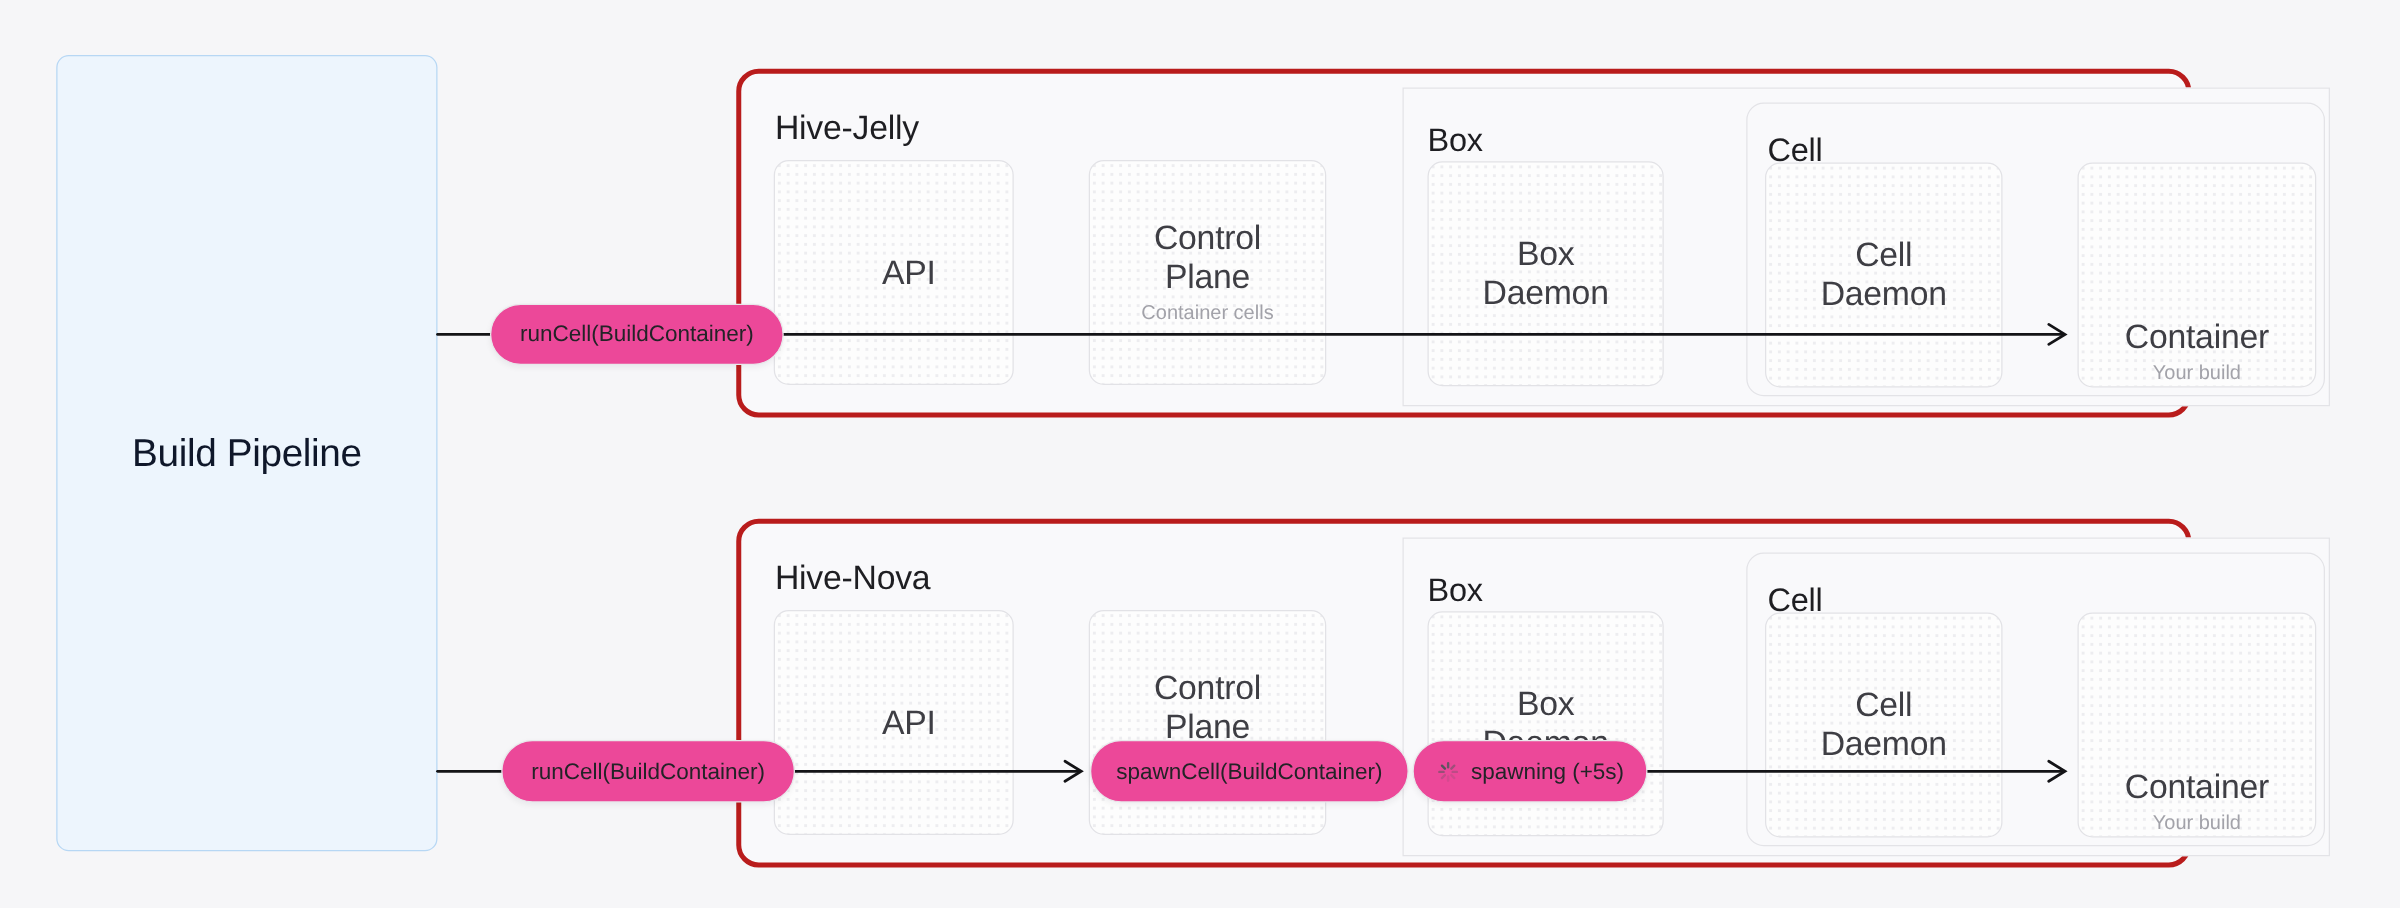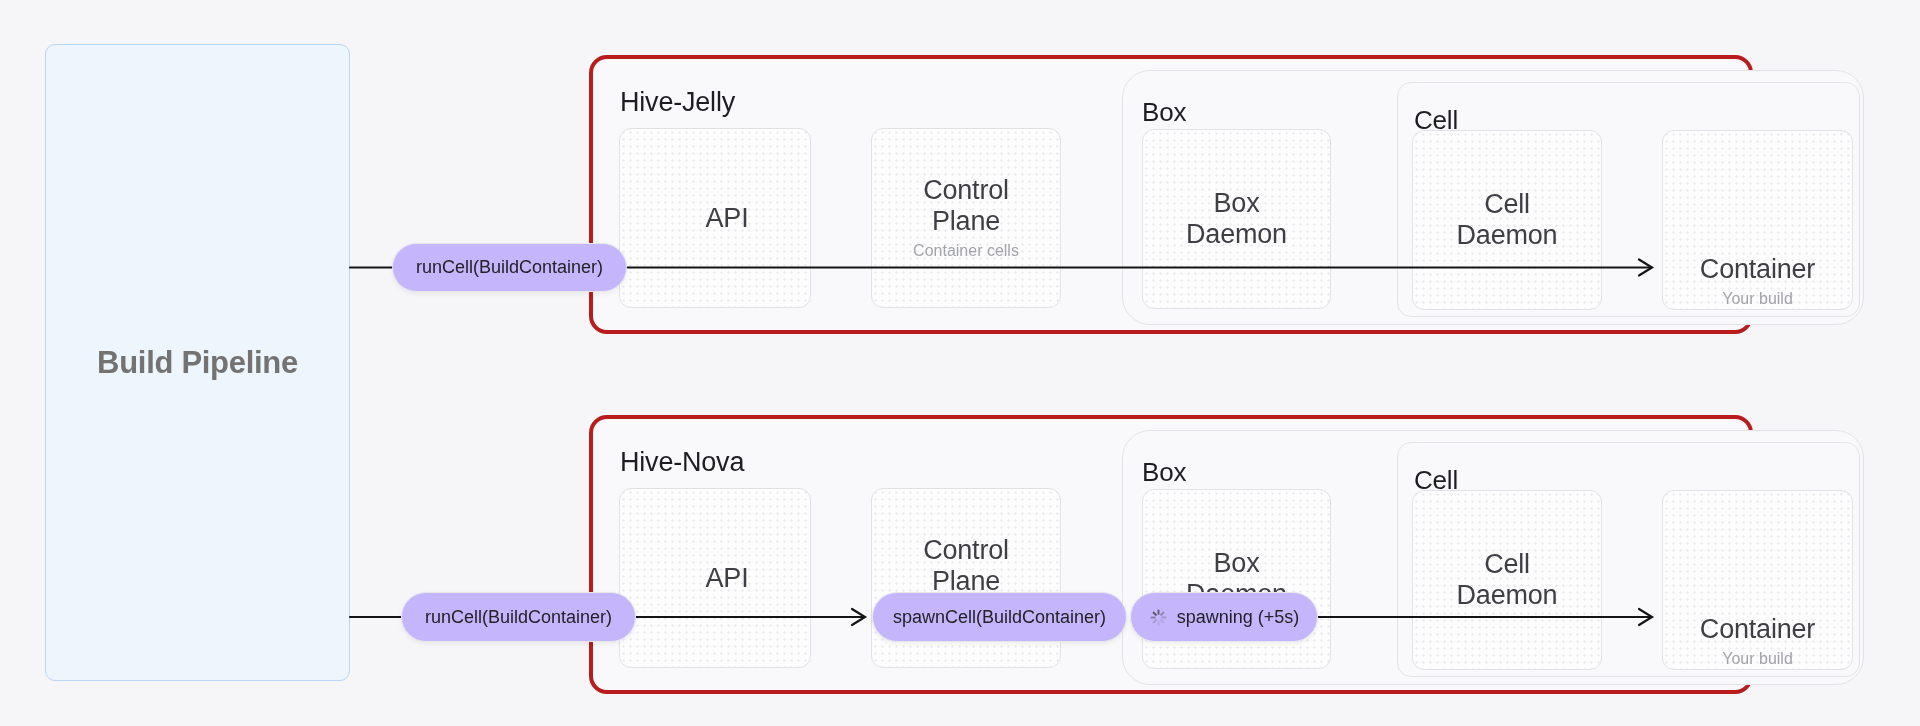--- a/index.html
+++ b/index.html
@@ -13,21 +13,21 @@
   #stage{position:relative;width:1920px;height:726px;}
 
   
   .pipeline-panel{
     position:absolute;left:45px;top:44px;width:305px;height:637px;
     background:#edf5fd;border:1px solid #b7d7f4;border-radius:10px;
     display:flex;align-items:center;justify-content:center;
     box-sizing:border-box;
   }
   .pipeline-panel .label{
-    font-size:31px;color:#737373;letter-spacing:-0.3px;font-weight:bold;
+    font-size:31px;color:#0f172a;letter-spacing:-0.3px;
   }
 
   
   .hive{
     position:absolute;left:589px;width:1164px;height:279px;
     background:#f9f9fb;border:4px solid #b91c1c;border-radius:18px;
     box-sizing:border-box;
     margin-top:11px;
   }
   .hive.r0{top:44px;} .hive.r1{top:404px;}
@@ -53,41 +53,41 @@
   }
   .node .node-subtitle{
     font-size:16px;line-height:20px;color:#a2a2a9;margin-top:4px;
   }
   .node.api{left:26px;top:69px;width:192px;height:180px;padding-left:24px;}
   .node.cp{left:278px;top:69px;width:190px;height:180px;}
 
   
   .box-group{
     position:absolute;left:529px;top:11px;width:742px;height:255px;
-    background:#f9f9fb;border:1px solid #e3e3e7;border-radius:28px;
+    background:#f9f9fb;border:1px solid #e3e3e7;border-radius:0;
     box-sizing:border-box;
   }
   .box-group > .group-title{left:19px;top:26px;font-size:26px;}
   .node.box-daemon{left:19px;top:58px;width:189px;height:180px;}
   .cell-group{
     position:absolute;left:274px;top:11px;width:463px;height:235px;
     background:#f9f9fb;border:1px solid #e3e3e7;border-radius:14px;
     box-sizing:border-box;
   }
   .cell-group > .group-title{left:16px;top:22px;font-size:26px;}
   .node.cell-daemon{left:14px;top:47px;width:190px;height:180px;}
   .node.container-node{left:264px;top:47px;width:191px;height:180px;justify-content:flex-end;}
 
   
   #arrows{position:absolute;left:0;top:0;z-index:5;pointer-events:none;}
 
   
   .pill{
     position:absolute;z-index:8;height:50px;
-    background:#c4b5fd;border:1px solid #e8e8eb;border-radius:26px;
+    background:#ec4899;border:1px solid #e8e8eb;border-radius:26px;
     box-shadow:0 2px 5px rgba(25,25,35,0.06);
     display:flex;align-items:center;justify-content:center;gap:9px;
     box-sizing:border-box;
     font-size:18px;color:#232327;white-space:nowrap;
   }
   .pill.run-top{left:392px;top:243px;width:235px;height:49px;}
   .pill.run-bottom{left:401px;top:592px;width:235px;}
   .pill.spawn{left:872px;top:592px;width:255px;}
   .pill.status{left:1130px;top:592px;width:188px;}
   .spinner{width:19px;height:19px;flex:0 0 auto;}

